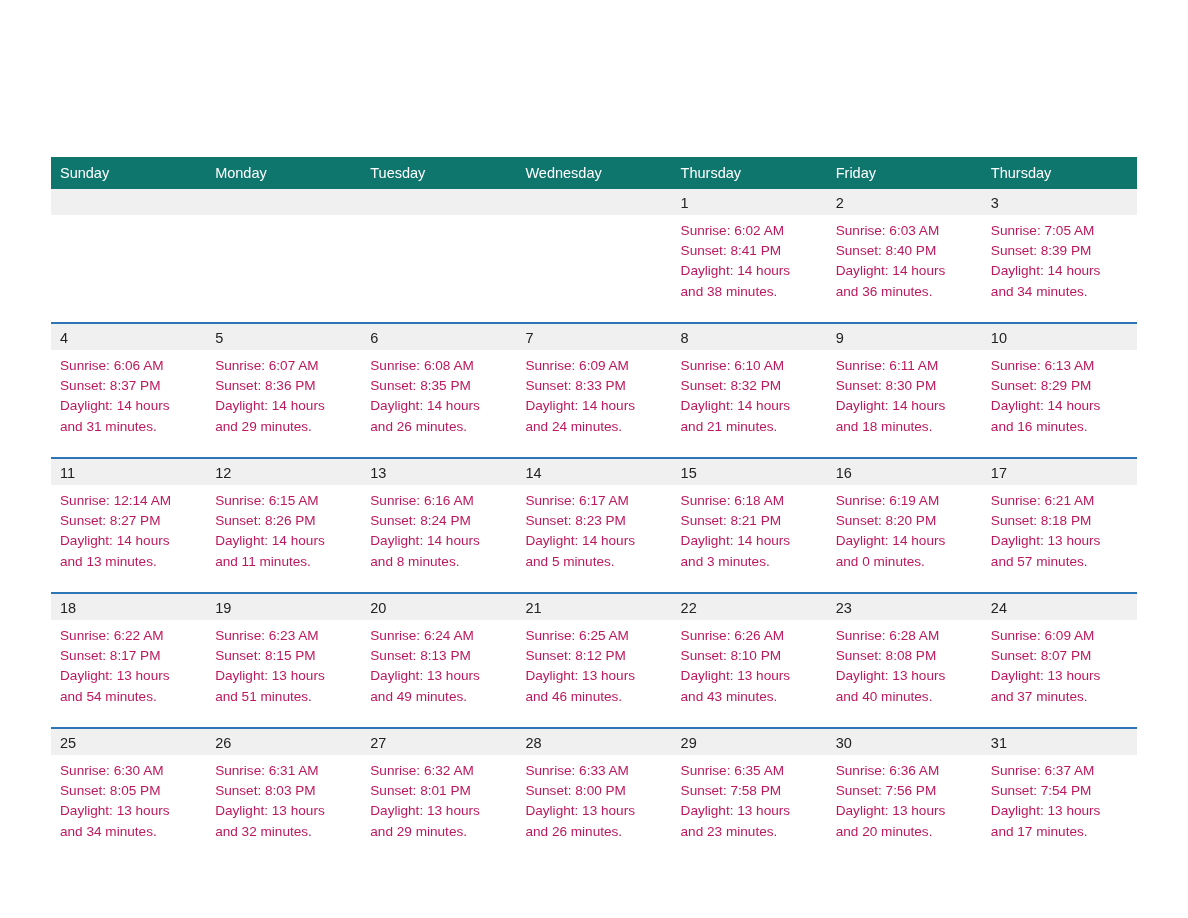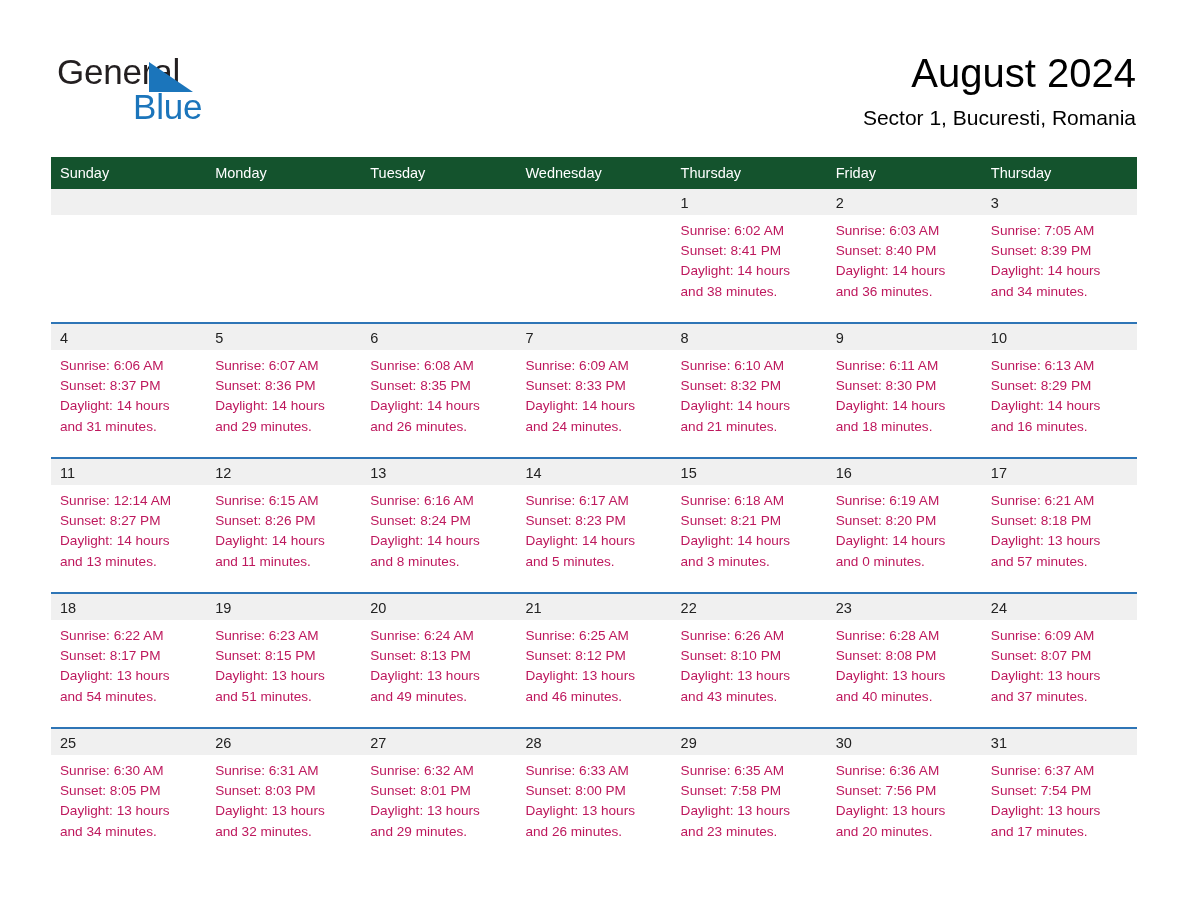--- a/index.html
+++ b/index.html
@@ -95,21 +95,21 @@
     position: absolute;
     left: 51px;
     top: 157px;
     width: 1086px;
     border-collapse: collapse;
     table-layout: fixed;
   }
   .calendar col { width: 155.14px; }
 
   .calendar thead th {
-    background: #14532d;
+    background: #0f766e;
     color: #ffffff;
     font-size: 14.5px;
     font-weight: 400;
     text-align: left;
     padding: 7px 0 8px 9px;
     height: 17px;
     vertical-align: middle;
     border: none;
   }
 
@@ -152,34 +152,20 @@
   }
   .cell-body div { white-space: nowrap; }
 
   .cell-empty .cell-body { visibility: hidden; }
 </style>
 </head>
 <body>
 
 <div class="page">
 
-  <div class="header">
-
-    <div class="brand">
-      <span class="brand-general">General</span>
-      <span class="brand-triangle"></span>
-      <span class="brand-blue">Blue</span>
-    </div>
-
-    <div class="title-block">
-      <div class="month-title">August 2024</div>
-      <div class="location-subtitle">Sector 1, Bucuresti, Romania</div>
-    </div>
-
-  </div>
 
   <table class="calendar">
     <colgroup>
       <col>
         <col>
         <col>
         <col>
         <col>
         <col>
         <col>

